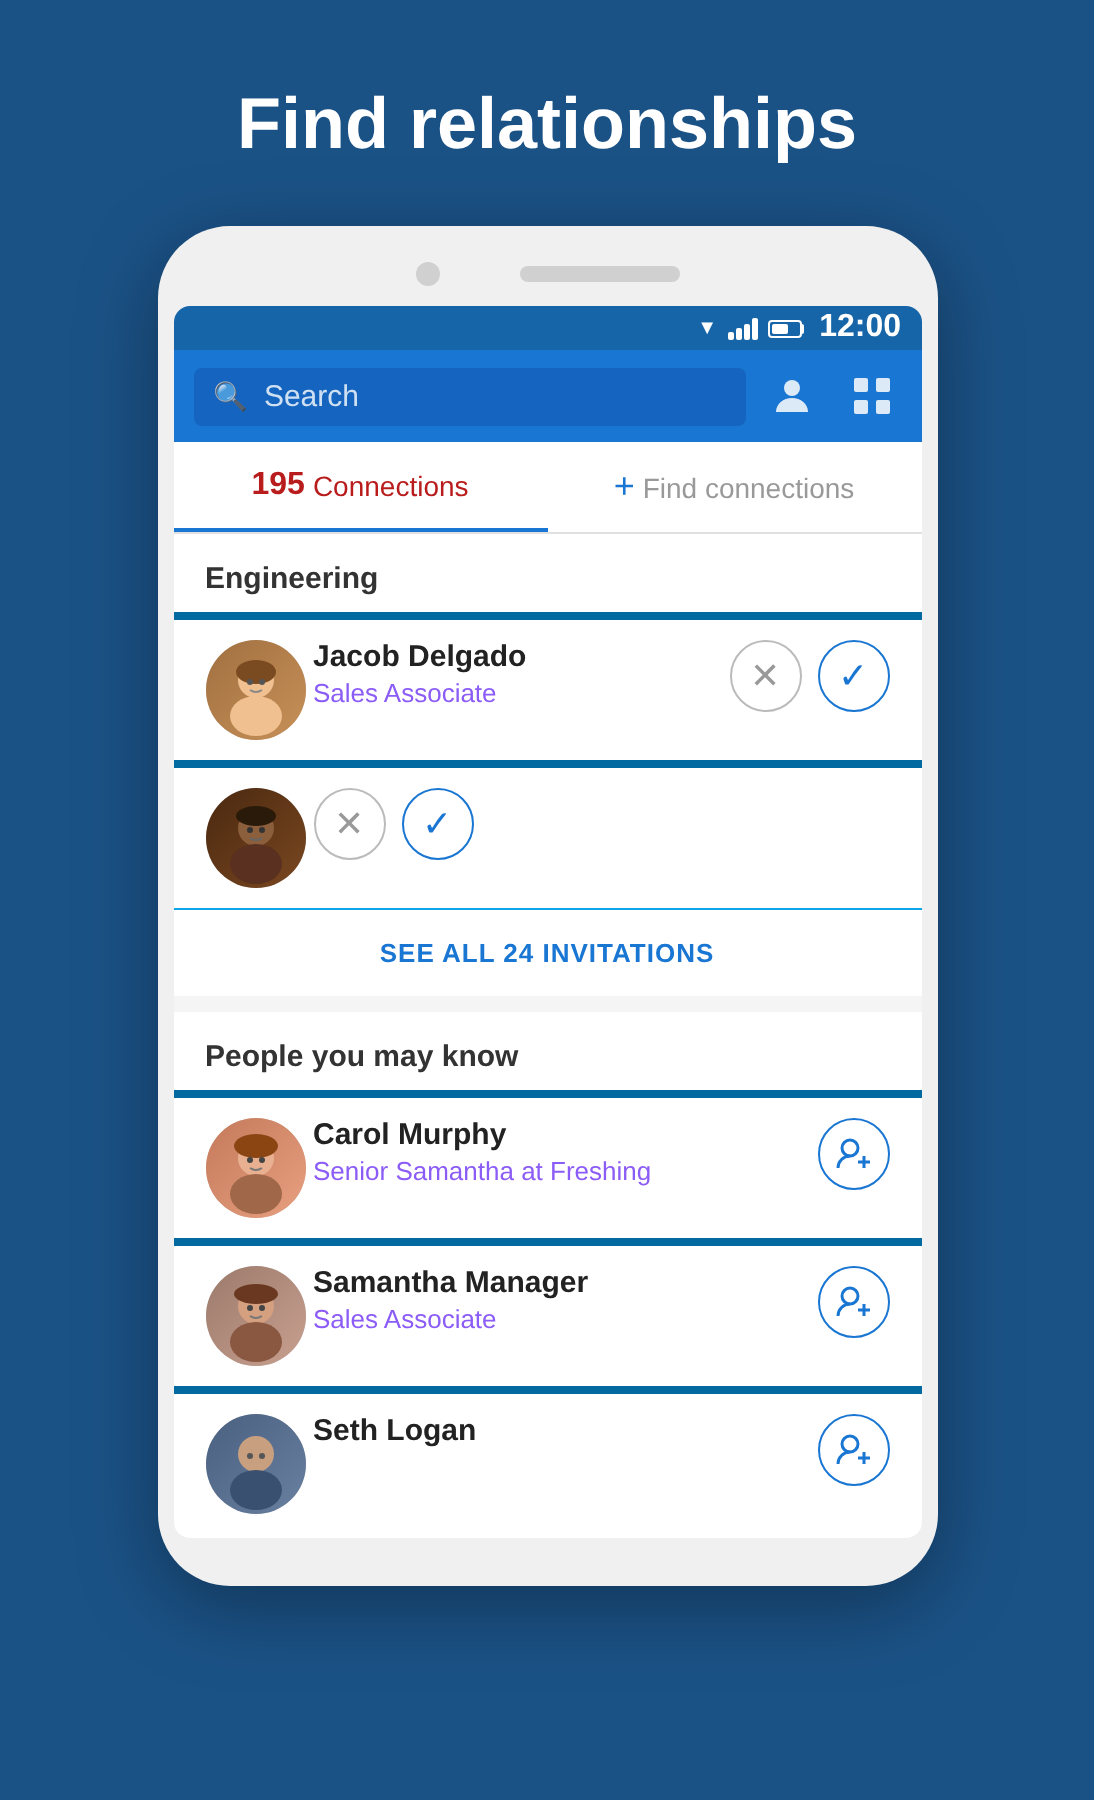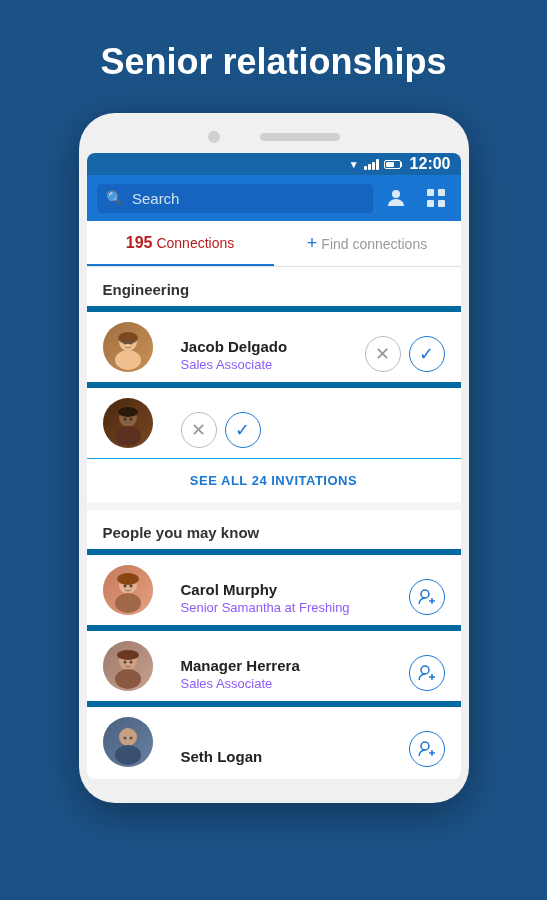--- a/index.html
+++ b/index.html
@@ -177,24 +177,24 @@
 
     .section-header {
       padding: 14px 16px 8px 16px;
       font-size: 15px;
       font-weight: 600;
       color: #333;
     }
 
     .person-row {
       display: flex;
-      align-items: flex-end;
+      align-items: flex-start;
       padding: 10px 16px;
-      border-top: 6px solid #0369a1;
-      gap: 28px;
+      border-top: 4px solid #0369a1;
+      gap: 4px;
     }
 
     .avatar {
       width: 50px;
       height: 50px;
       border-radius: 50%;
       overflow: hidden;
       flex-shrink: 0;
       background: #ccc;
     }
@@ -266,21 +266,21 @@
       display: flex;
       align-items: center;
       justify-content: center;
       cursor: pointer;
       color: #1976d2;
     }
   </style>
 </head>
 <body>
 
-<div class="page-title">Senior relationships</div>
+<div class="page-title">Find relationships</div>
 
 <div class="phone-wrapper">
 
   <div class="phone-top-bar">
     <div class="phone-camera"></div>
     <div class="phone-speaker"></div>
   </div>
 
   <div class="phone-screen">
 
@@ -449,21 +449,21 @@
               </defs>
               <circle cx="25" cy="20" r="9" fill="#d4a080"></circle>
               <ellipse cx="25" cy="38" rx="13" ry="10" fill="#8a5840"></ellipse>
               <ellipse cx="25" cy="14" rx="11" ry="5" fill="#6a3820"></ellipse>
               <circle cx="22" cy="21" r="1.5" fill="#444"></circle>
               <circle cx="28" cy="21" r="1.5" fill="#444"></circle>
               <path d="M22 25 Q25 27 28 25" stroke="#777" stroke-width="1" fill="none"></path>
             </svg>
           </div>
           <div class="person-info">
-            <div class="person-name">Manager Herrera</div>
+            <div class="person-name">Samantha Manager</div>
             <div class="person-title">Sales Associate</div>
           </div>
           <button class="connect-btn">
             <svg width="20" height="20" viewBox="0 0 20 20" fill="none">
               <circle cx="8" cy="7" r="4" stroke="#1976d2" stroke-width="1.5"></circle>
               <path d="M2 17c0-3.3 2.7-6 6-6" stroke="#1976d2" stroke-width="1.5"></path>
               <line x1="15" y1="11" x2="15" y2="17" stroke="#1976d2" stroke-width="1.5"></line>
               <line x1="12" y1="14" x2="18" y2="14" stroke="#1976d2" stroke-width="1.5"></line>
             </svg>
           </button>

